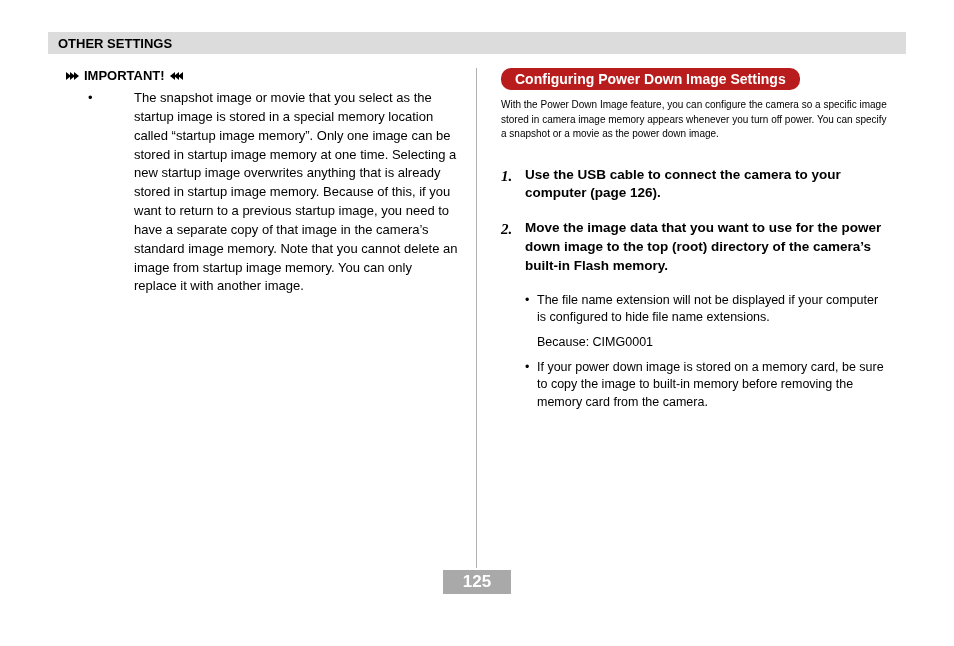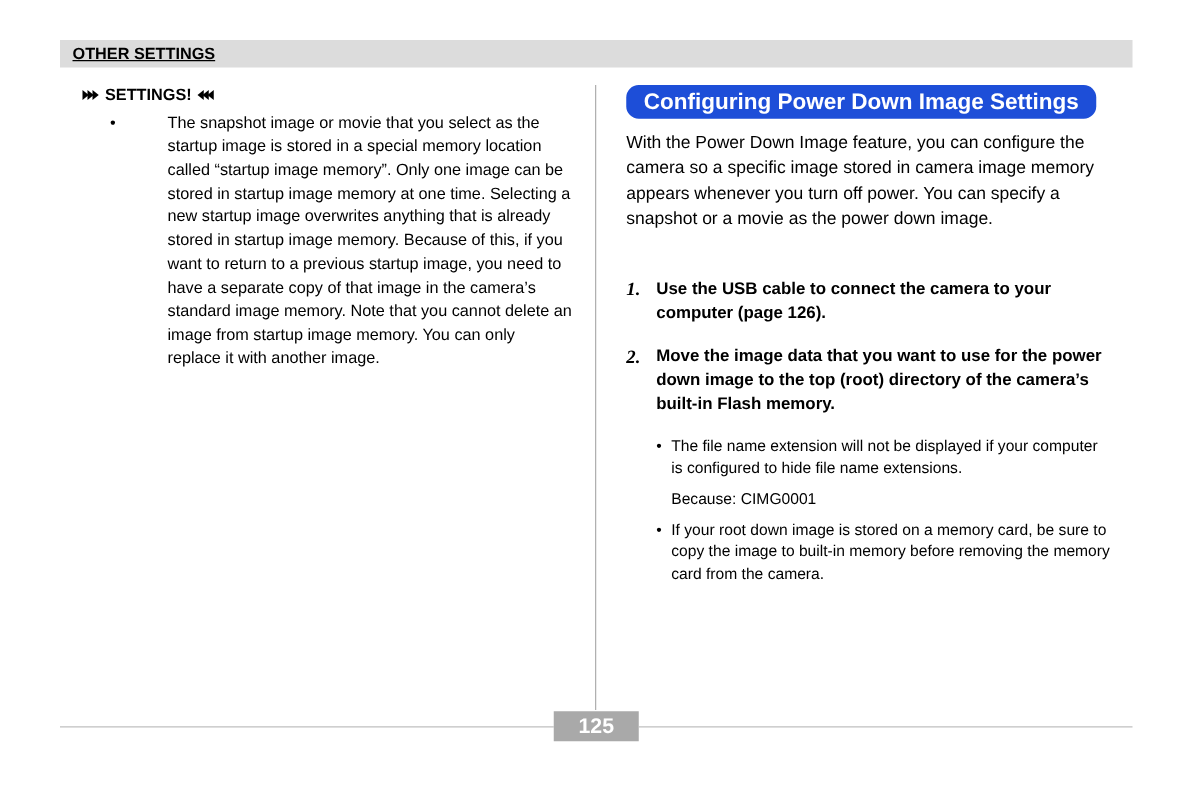--- a/index.html
+++ b/index.html
@@ -14,21 +14,20 @@
   }
   .page {
     position: relative;
     width: 954px;
     height: 646px;
     padding: 32px 48px 0 48px;
   }
   .header-bar {
     background: #dcdcdc;
     padding: 2px 10px;
-    text-decoration: underline;
   }
   .header-text {
     font-size: 13px;
     font-weight: bold;
   }
   .columns {
     display: flex;
     margin-top: 14px;
     height: 500px;
   }
@@ -81,33 +80,33 @@
   }
   .bullet-marker {
     width: 14px;
     flex: 0 0 14px;
   }
   .bullet-text {
     flex: 1;
     margin-left: 32px;
   }
   .section-pill {
-    background: #1d4ed8;
+    background: #b91c1c;
     color: #fff;
     border-radius: 10px;
     padding: 3px 14px;
-    font-size: 18px;
+    font-size: 14px;
     font-weight: bold;
     display: inline-block;
     margin-bottom: 8px;
   }
   .intro-text {
-    font-size: 14px;
+    font-size: 10px;
     line-height: 1.45;
-    margin-bottom: 38px;
+    margin-bottom: 24px;
   }
   .sub-heading {
     font-size: 14px;
     font-weight: bold;
     margin-bottom: 18px;
   }
   .square {
     display: inline-block;
     width: 10px;
     height: 10px;
@@ -152,20 +151,21 @@
     margin-bottom: 10px;
   }
   .footer {
     position: absolute;
     left: 48px;
     right: 48px;
     bottom: 54px;
     height: 22px;
     display: flex;
     align-items: center;
+    flex-direction: column;
   }
   .footer-line {
     flex: 1;
     height: 1px;
     background: #c0c0c0;
   }
   .page-num-box {
     background: #a9a9a9;
     color: #fff;
     font-weight: bold;
@@ -184,21 +184,21 @@
 
   <div class="columns">
 
     <div class="col col-left">
       <div class="important-line">
         <span class="deco-icon">
           <span class="tri-right"></span>
             <span class="tri-right"></span>
             <span class="tri-right"></span>
         </span>
-        <span class="important-label">SETTINGS!</span>
+        <span class="important-label">IMPORTANT!</span>
         <span class="deco-icon">
           <span class="tri-left"></span>
             <span class="tri-left"></span>
             <span class="tri-left"></span>
         </span>
       </div>
       <div class="bullet-block">
         <div class="bullet-marker">•</div>
         <div class="bullet-text">The snapshot image or movie that you select as the startup image is stored in a special memory location called “startup image memory”. Only one image can be stored in startup image memory at one time. Selecting a new startup image overwrites anything that is already stored in startup image memory. Because of this, if you want to return to a previous startup image, you need to have a separate copy of that image in the camera’s standard image memory. Note that you cannot delete an image from startup image memory. You can only replace it with another image.</div>
       </div>
@@ -220,21 +220,21 @@
         <div class="step-text">Move the image data that you want to use for the power down image to the top (root) directory of the camera’s built-in Flash memory.</div>
       </div>
 
       <div class="sub-bullet">
         <div class="bullet-marker">•</div>
         <div>The file name extension will not be displayed if your computer is configured to hide file name extensions.</div>
       </div>
       <div class="example-line">Because: CIMG0001</div>
       <div class="sub-bullet">
         <div class="bullet-marker">•</div>
-        <div>If your root down image is stored on a memory card, be sure to copy the image to built-in memory before removing the memory card from the camera.</div>
+        <div>If your power down image is stored on a memory card, be sure to copy the image to built-in memory before removing the memory card from the camera.</div>
       </div>
     </div>
 
   </div>
 
   <div class="footer">
     <div class="footer-line"></div>
     <div class="page-num-box">
       <span>125</span>
     </div>

